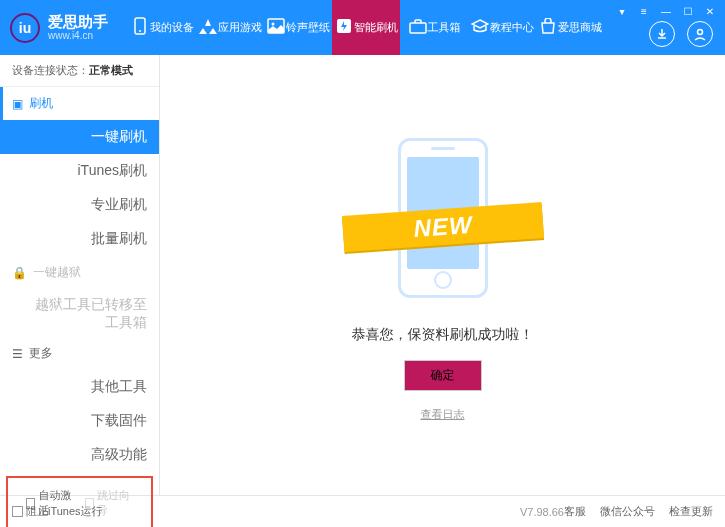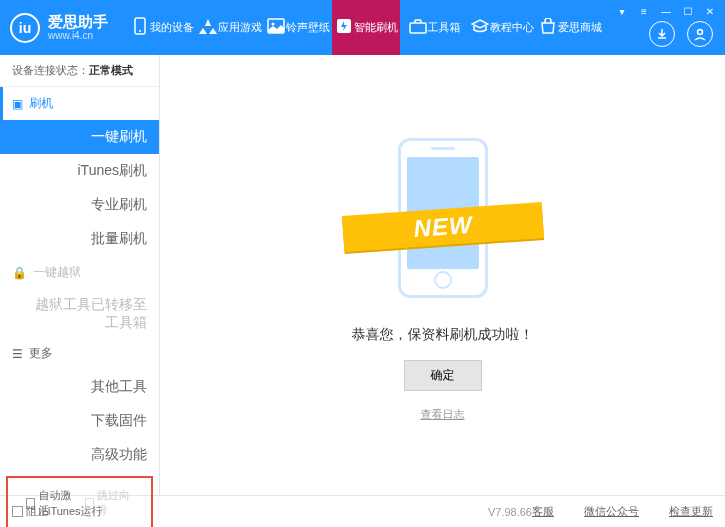--- a/index.html
+++ b/index.html
@@ -1,20 +1,20 @@
 <!DOCTYPE html>
 <html><head>
 <meta charset="utf-8">
 <style>
 * { margin: 0; padding: 0; box-sizing: border-box; font-family: "Microsoft YaHei", sans-serif; }
 body { width: 725px; height: 527px; overflow: hidden; background: #fff; }
 
 .header { height: 55px; background: #1e90ff; display: flex; align-items: center; padding: 0 10px; position: relative; }
 .logo-area { display: flex; align-items: center; gap: 8px; color: #fff; }
-.logo-circle { width: 30px; height: 30px; border: 2px solid #ffffff; border-radius: 50%; display: flex; align-items: center; justify-content: center; font-weight: bold; font-size: 14px; }
+.logo-circle { width: 30px; height: 30px; border: 2px solid #701a75; border-radius: 50%; display: flex; align-items: center; justify-content: center; font-weight: bold; font-size: 14px; }
 .logo-text { display: flex; flex-direction: column; line-height: 1.1; }
 .logo-title { font-size: 15px; font-weight: bold; }
 .logo-sub { font-size: 10px; color: #cce4ff; }
 
 .nav-items { display: flex; gap: 0; margin-left: 20px; }
 .nav-item { width: 68px; height: 55px; display: flex; align-items: center; justify-content: center; color: #fff; font-size: 11px; cursor: pointer; }
 .nav-item.active { background: #be185d; }
 .nav-icon { width: 20px; height: 20px; display: flex; align-items: center; justify-content: center; margin-bottom: 3px; }
 
 .window-controls { position: absolute; top: 4px; right: 8px; display: flex; gap: 8px; font-size: 10px; color: #fff; align-items: center; }
@@ -41,26 +41,26 @@
 
 .main { flex: 1; display: flex; flex-direction: column; align-items: center; justify-content: center; background: #fff; }
 .illust { width: 180px; height: 180px; position: relative; display: flex; align-items: center; justify-content: center; }
 .phone { width: 90px; height: 160px; background: #fff; border: 3px solid #d0e6ff; border-radius: 12px; position: relative; }
 .phone::before { content: ""; position: absolute; top: 6px; left: 50%; transform: translateX(-50%); width: 24px; height: 3px; background: #d0e6ff; border-radius: 2px; }
 .phone::after { content: ""; position: absolute; bottom: 6px; left: 50%; transform: translateX(-50%); width: 14px; height: 14px; border: 2px solid #d0e6ff; border-radius: 50%; }
 .phone-screen { position: absolute; top: 16px; left: 6px; right: 6px; bottom: 26px; background: #b3daff; border-radius: 2px; }
 .ribbon { position: absolute; left: -10px; right: -10px; top: 55%; transform: translateY(-50%) rotate(-4deg); background: #ffc107; color: #fff; font-weight: bold; font-size: 24px; text-align: center; padding: 4px 0; font-style: italic; box-shadow: 0 2px 0 #e0a800; letter-spacing: 1px; }
 .halo { position: absolute; width: 180px; height: 180px; border-radius: 50%; background: radial-gradient(circle, #e8f4ff 0%, #fff 70%); z-index: -1; }
 .msg { margin-top: 18px; font-size: 14px; color: #333; }
-.ok-btn { margin-top: 16px; padding: 6px 26px; border: 1px solid #ccc; background: #e5e5e5; font-size: 12px; cursor: pointer; }
+.ok-btn { margin-top: 16px; padding: 6px 26px; border: 1px solid #ccc; background: #be185d; font-size: 12px; cursor: pointer; }
 .log-link { margin-top: 16px; font-size: 11px; color: #999; text-decoration: underline; cursor: pointer; }
 
 .footer { height: 32px; border-top: 1px solid #e5e5e5; display: flex; align-items: center; padding: 0 12px; font-size: 11px; color: #666; justify-content: space-between; }
 .footer-left { display: flex; align-items: center; gap: 6px; }
-.footer-right { display: flex; gap: 30px; align-items: center; text-decoration: underline; }
+.footer-right { display: flex; gap: 14px; align-items: center; }
 .ver { margin-left: auto; color: #999; }
 </style>
 </head>
 <body>
 
 <div class="header">
   <div class="logo-area">
     <div class="logo-circle">iu</div>
     <div class="logo-text">
       <span class="logo-title">爱思助手</span>

